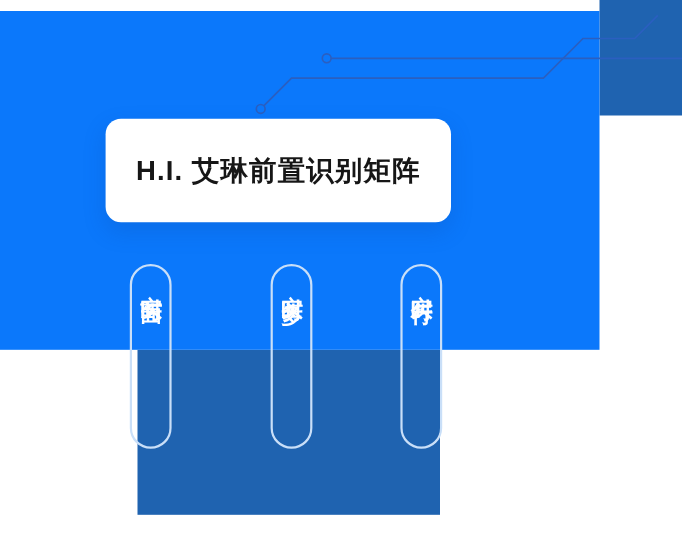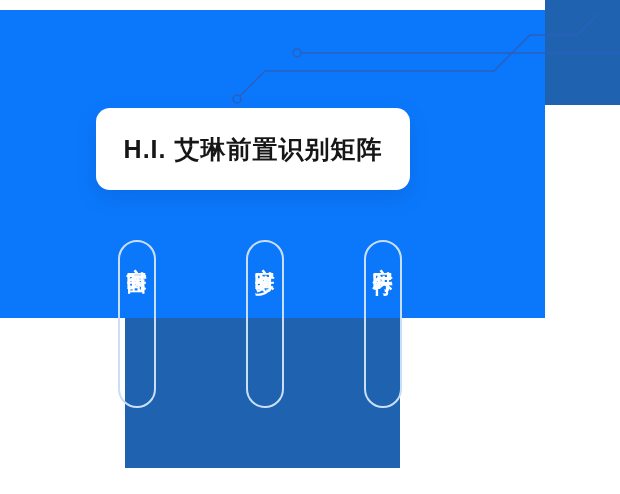--- a/index.html
+++ b/index.html
@@ -80,21 +80,21 @@
     font-size: 20px;
     font-weight: 600;
     letter-spacing: 4px;
     line-height: 1;
   }
 
   
   .title-card {
     position: absolute;
     left: 96px; top: 108px;
-    width: 314px; height: 82px;
+    width: 314px; height: 94px;
     background: #ffffff;
     border-radius: 14px;
     box-shadow: 0 8px 20px rgba(13, 60, 150, 0.18);
     display: flex;
     align-items: center;
     justify-content: center;
     z-index: 5;
   }
   .title-text {
     color: #161616;

